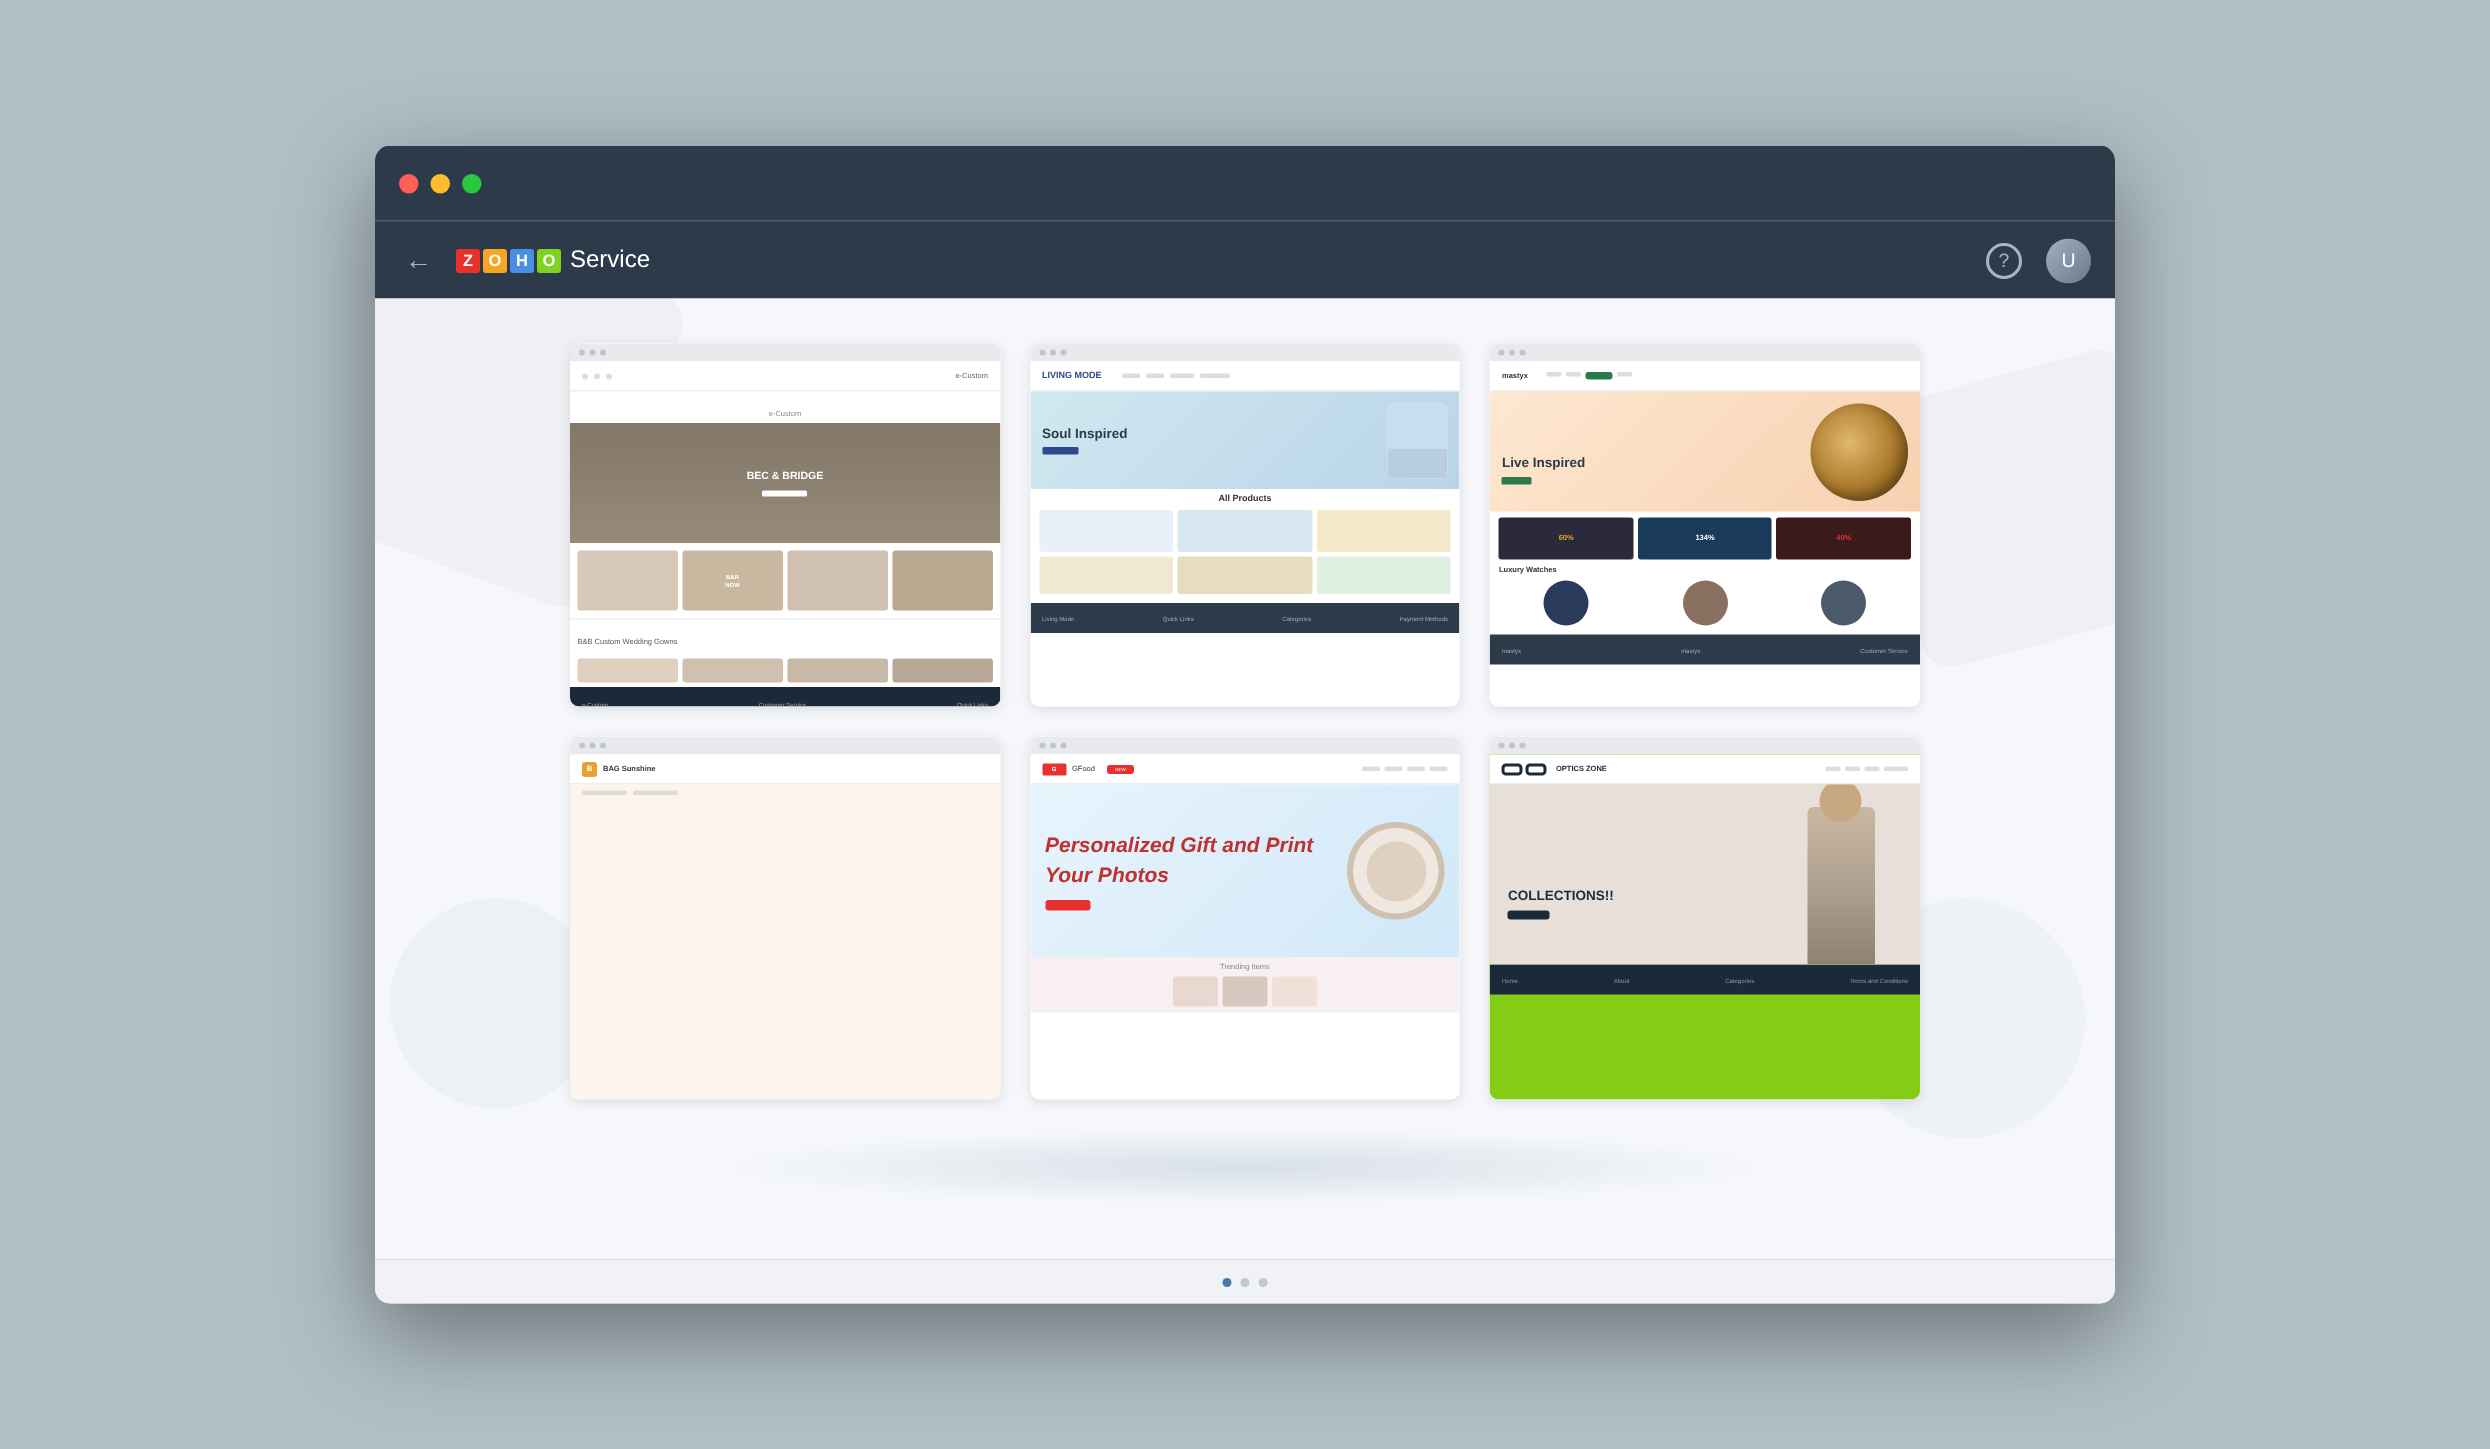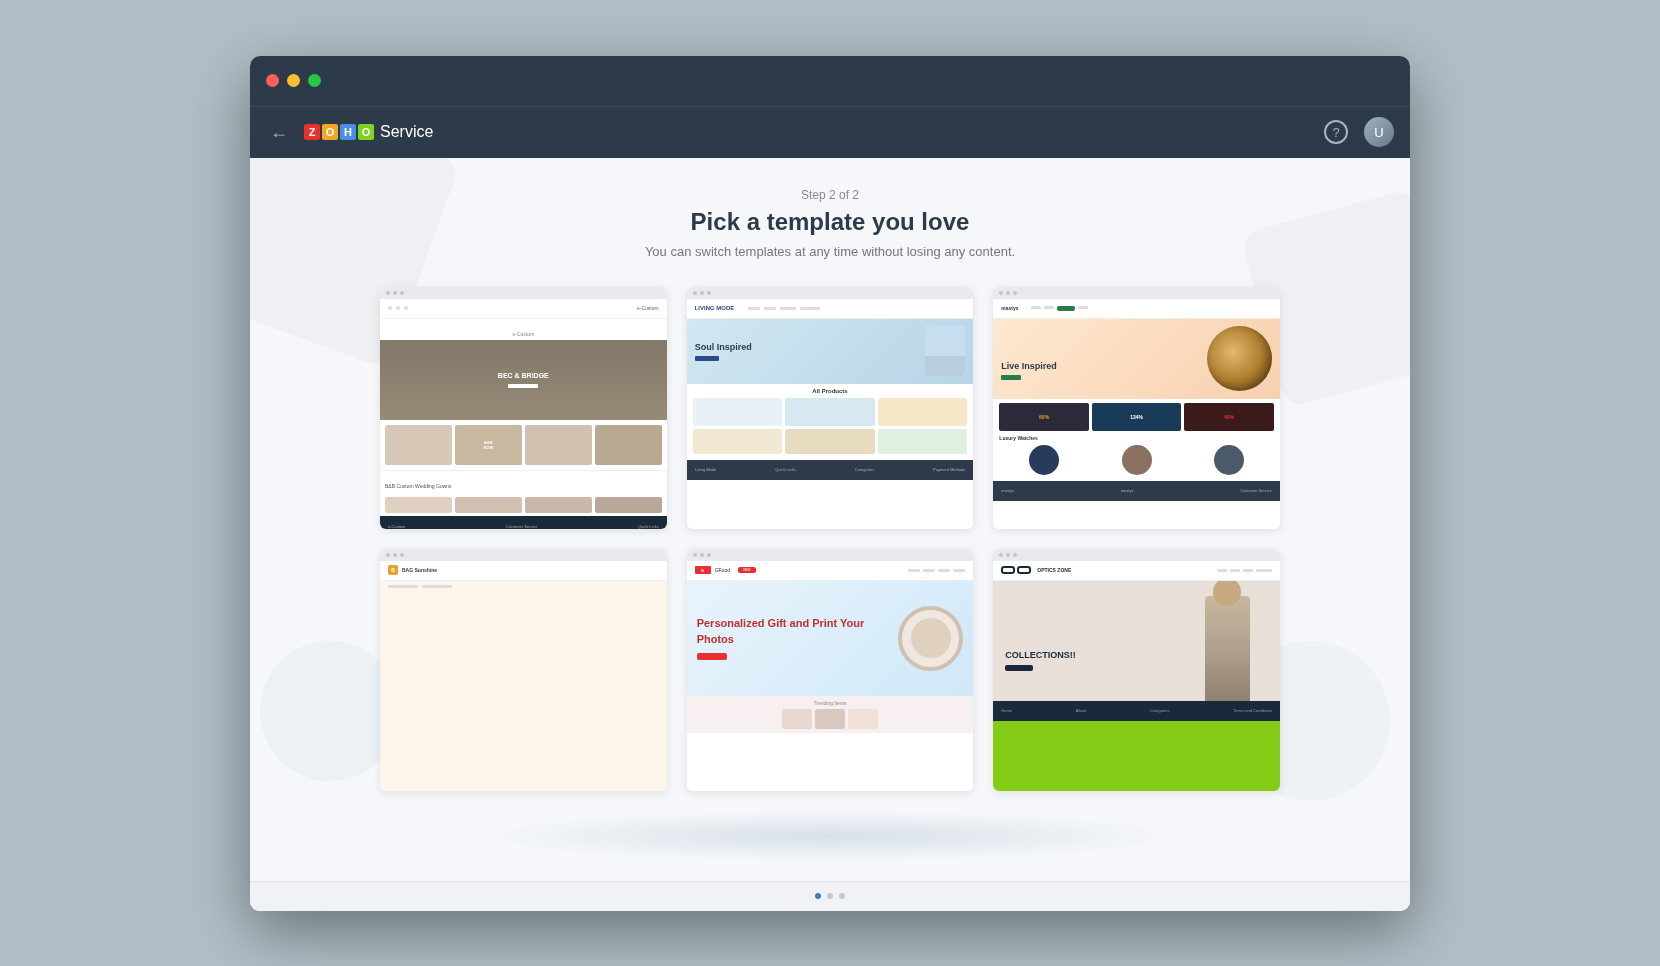--- a/index.html
+++ b/index.html
@@ -292,25 +292,20 @@
     </div>
   </div>
 
   <div class="main-content">
 
     <div class="bg-shape bg-shape-tl"></div>
     <div class="bg-shape bg-shape-tr"></div>
     <div class="bg-shape bg-shape-bl"></div>
     <div class="bg-shape bg-shape-br"></div>
 
-    <div class="page-header">
-      <div class="step-label">Step 2 of 2</div>
-      <div class="page-title">Pick a template you love</div>
-      <div class="page-subtitle">You can switch templates at any time without losing any content.</div>
-    </div>
 
     <div class="template-grid">
 
       <div class="template-card">
         <div class="template-window-bar">
           <div class="win-dot"></div>
           <div class="win-dot"></div>
           <div class="win-dot"></div>
         </div>
         <div class="template-preview tmpl-wedding">
@@ -483,21 +478,21 @@
             </div>
             <div style="display:flex;gap:3px;margin-left:auto;">
               <div style="width:12px;height:3px;background:#ddd;border-radius:1px;"></div>
               <div style="width:12px;height:3px;background:#ddd;border-radius:1px;"></div>
               <div style="width:12px;height:3px;background:#ddd;border-radius:1px;"></div>
               <div style="width:12px;height:3px;background:#ddd;border-radius:1px;"></div>
             </div>
           </div>
           <div style="height:115px;background:linear-gradient(135deg,#e8f4fc,#d0e8f8);display:flex;align-items:center;padding:10px;gap:10px;">
             <div style="flex:1;">
-              <div style="font-size:11px;font-weight:bold;color:#c03030;line-height:1.4;">Personalized Gift and Print Your Photos</div>
+              <div style="font-size:14px;font-weight:bold;color:#c03030;line-height:1.4;font-style:italic;">Personalized Gift and Print Your Photos</div>
               <div style="width:30px;height:7px;background:#e83030;border-radius:2px;margin-top:6px;"></div>
             </div>
             <div style="width:65px;height:65px;background:#f0e8e0;border-radius:50%;border:4px solid #d0c0b0;overflow:hidden;display:flex;align-items:center;justify-content:center;">
               <div style="width:40px;height:40px;background:#e0d0c0;border-radius:50%;"></div>
             </div>
           </div>
           <div style="background:#f8f0f0;padding:4px 8px;">
             <div style="font-size:5px;text-align:center;color:#888;">Trending Items</div>
             <div style="display:flex;gap:3px;margin-top:3px;justify-content:center;">
               <div style="width:30px;height:20px;background:#e8d8d0;border-radius:2px;"></div>

